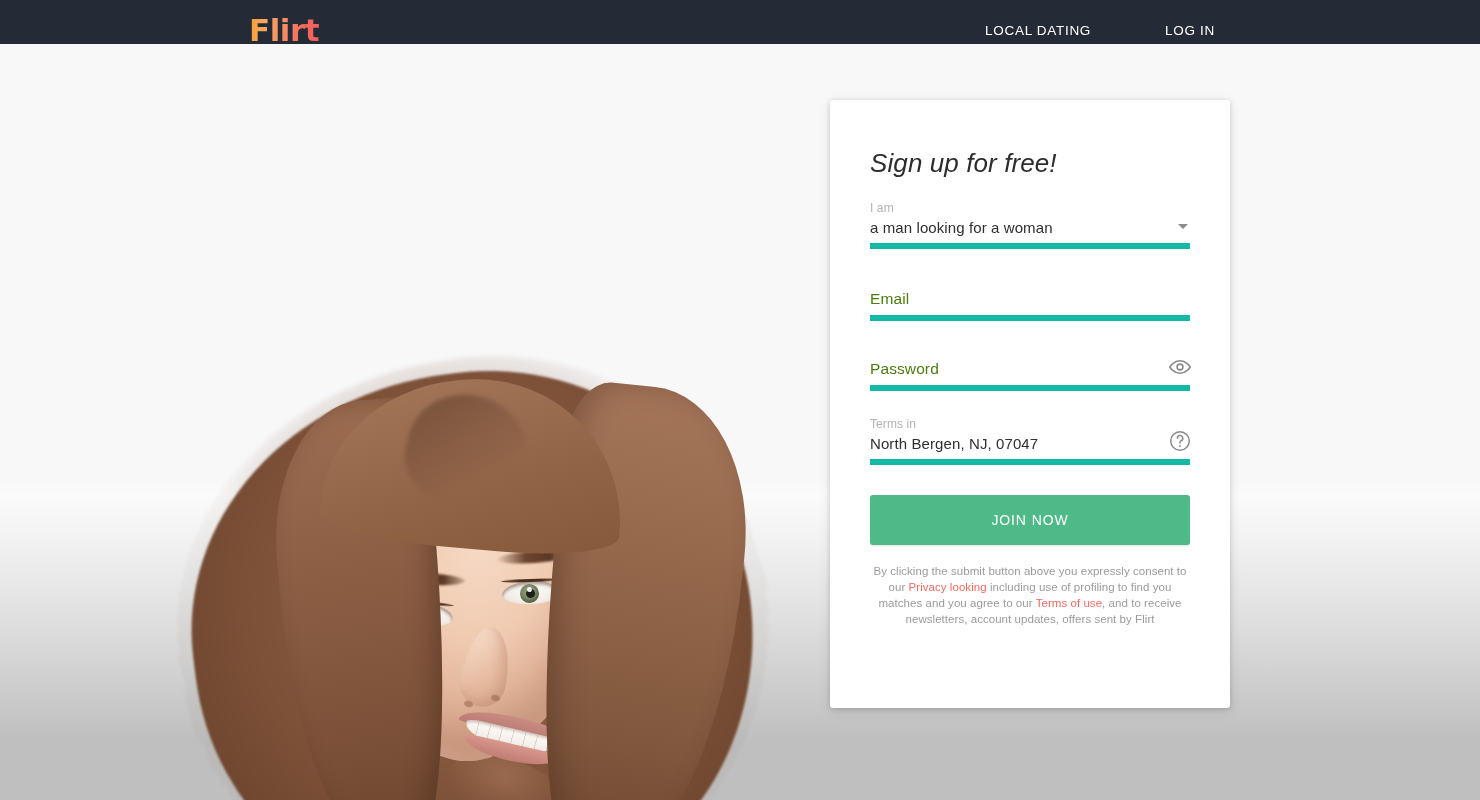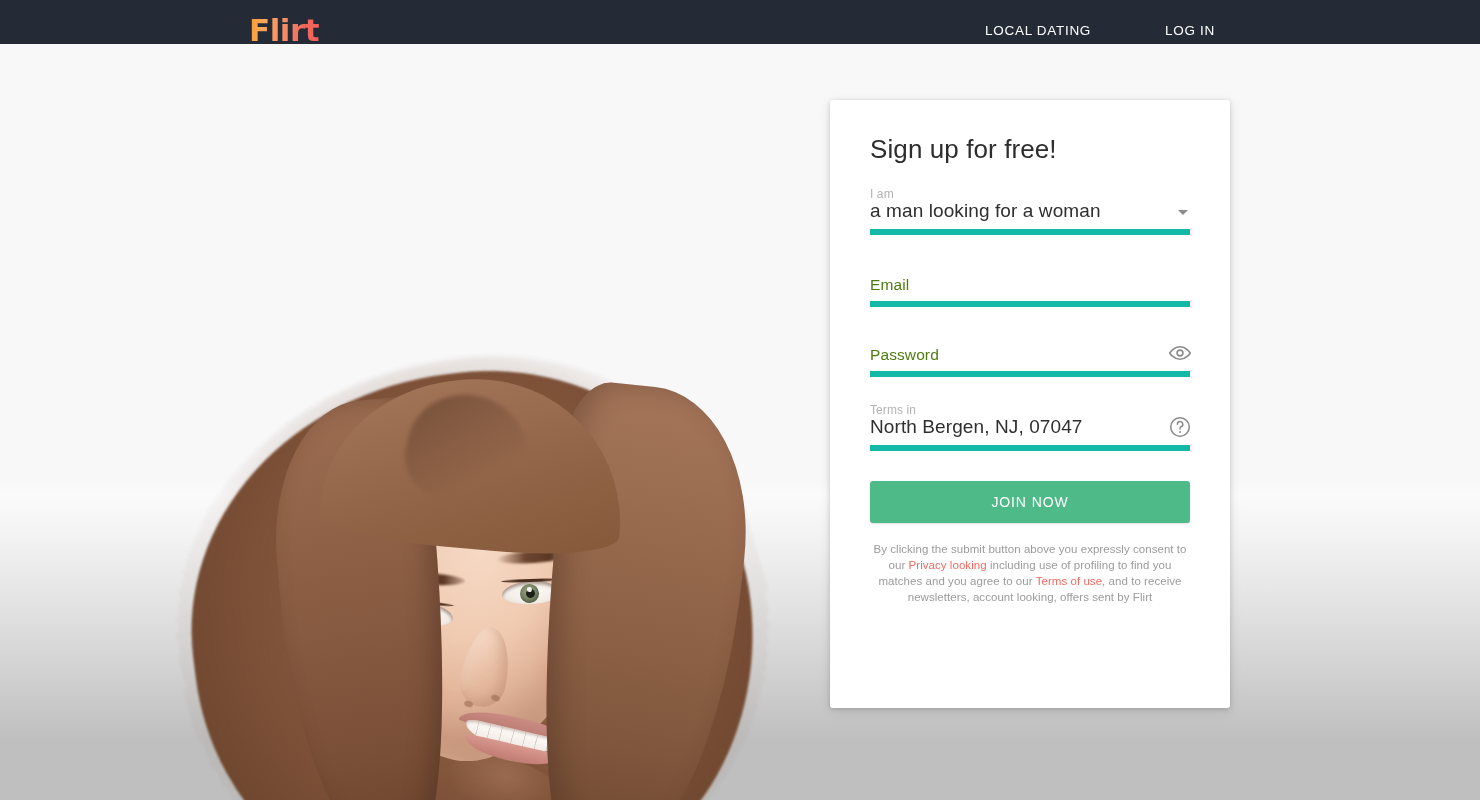--- a/index.html
+++ b/index.html
@@ -284,42 +284,43 @@
     background: #ffffff;
     border-radius: 3px;
     box-shadow: 0 1px 5px rgba(0,0,0,0.16), 0 3px 14px rgba(0,0,0,0.09);
     z-index: 30;
     padding: 0 40px;
   }
   .card-title {
     font-size: 26px;
     color: #2d2d2d;
     font-weight: normal;
-    padding-top: 34px;
+    padding-top: 48px;
     letter-spacing: 0.1px;
+    font-style: italic;
   }
 
   .field {
     position: relative;
     margin-top: 22px;
     height: 48px;
     border-bottom: 6px solid #14b8a6;
   }
   .field.tight { margin-top: 20px; }
   .field-label {
     position: absolute;
     top: 0; left: 0;
     font-size: 12px;
     color: #b2b2b2;
     letter-spacing: 0.1px;
   }
   .field-value {
     position: absolute;
     left: 0; bottom: 7px;
-    font-size: 19px;
+    font-size: 15px;
     color: #2f2f2f;
     letter-spacing: 0.1px;
   }
   .field-placeholder {
     position: absolute;
     left: 0; bottom: 7px;
     font-size: 15.5px;
     color: #4d7c0f;
     letter-spacing: 0.1px;
   }
@@ -341,21 +342,21 @@
   }
   .icon-btn svg { display: block; }
 
   .field.email { margin-top: 30px; height: 42px; }
   .field.password { margin-top: 28px; height: 42px; }
   .field.livein { margin-top: 26px; height: 48px; }
 
   .join-btn {
     display: block;
     width: 320px;
-    height: 42px;
+    height: 50px;
     margin-top: 30px;
     background: #4dba87;
     color: #ffffff;
     border: none;
     border-radius: 3px;
     font-size: 14px;
     letter-spacing: 0.9px;
     font-family: "Liberation Sans", sans-serif;
     cursor: pointer;
     box-shadow: 0 1px 2px rgba(0,0,0,0.12);
@@ -457,15 +458,15 @@
       <svg width="24" height="24" viewBox="0 0 24 24" fill="none" stroke="currentColor" stroke-width="1.5">
         <circle cx="12" cy="12" r="9.3"></circle>
         <path d="M9.4 9.3a2.7 2.7 0 1 1 3.6 2.5c-.7.3-1 .9-1 1.7v.4" stroke-linecap="round"></path>
         <circle cx="12" cy="17" r="0.95" fill="currentColor" stroke="none"></circle>
       </svg>
     </div>
   </div>
 
   <button class="join-btn">JOIN NOW</button>
 
-  <div class="legal"><span>By clicking the submit button above you expressly consent to our </span><a>Privacy looking</a><span> including use of profiling to find you matches and you agree to our </span><a>Terms of use</a><span>, and to receive newsletters, account looking, offers sent by Flirt</span></div>
+  <div class="legal"><span>By clicking the submit button above you expressly consent to our </span><a>Privacy looking</a><span> including use of profiling to find you matches and you agree to our </span><a>Terms of use</a><span>, and to receive newsletters, account updates, offers sent by Flirt</span></div>
 
 </div>
 
 </body></html>

